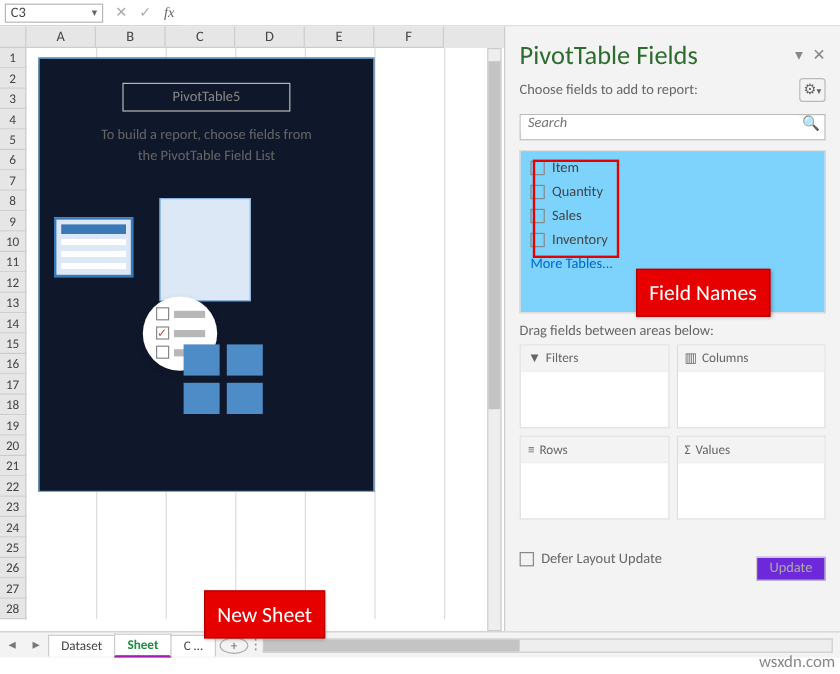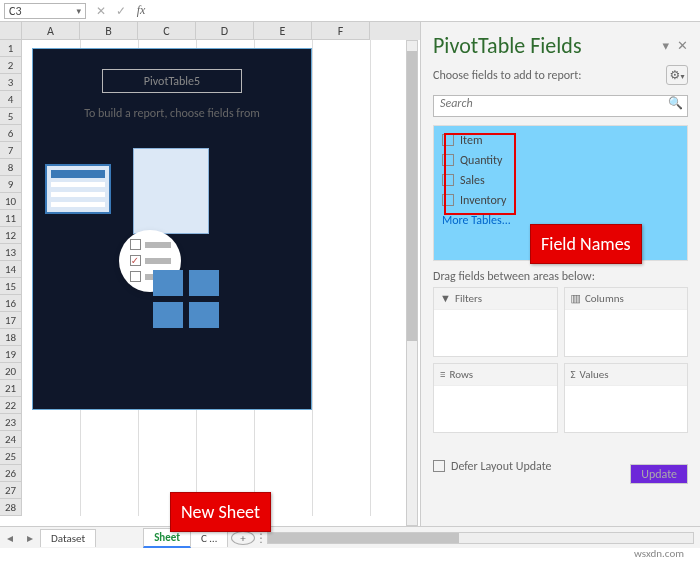--- a/index.html
+++ b/index.html
@@ -48,21 +48,21 @@
 .imgC .b1 { left: 0; top: 0; } .imgC .b2 { left: 36px; top: 0; } .imgC .b3 { left: 0; top: 32px; } .imgC .b4 { left: 36px; top: 32px; }
 
 
 .callout { position: absolute; background: #e60000; color: #fff; font-size: 18px; padding: 8px 10px; border: 1px solid #b00000; box-shadow: 1px 1px 3px rgba(0,0,0,.3); }
 .redbox { position: absolute; border: 2px solid #e60000; pointer-events: none; }
 
 
 .tabs { display: flex; align-items: center; height: 22px; border-top: 1px solid #ccc; background: #f3f3f3; }
 .tabs .nav { width: 20px; text-align: center; color: #777; }
 .tab { padding: 2px 10px; border: 1px solid #ccc; border-bottom: none; background: #fff; margin-right: -1px; color: #444; font-size: 11px; }
-.tab.active { border-bottom: 2px solid #3b82f6; color: #1e8e3e; background: #fff; font-weight: 600; margin-left: 48px; }
+.tab.active { border-bottom: 2px solid #a21caf; color: #1e8e3e; background: #fff; font-weight: 600; }
 .tabs .add { width: 24px; text-align: center; color: #666; border: 1px solid #aaa; border-radius: 50%; margin-left: 4px; line-height: 14px; height: 14px; font-size: 11px; }
 .hbar { flex: 1; display: flex; align-items: center; padding: 0 6px; }
 .hbar .track { flex: 1; height: 12px; background: #eee; border: 1px solid #ccc; position: relative; }
 .hbar .thumb { position: absolute; left: 0; top: 0; height: 10px; width: 45%; background: #c4c4c4; }
 
 
 .pane-hdr { display: flex; align-items: center; padding: 10px 12px 6px; }
 .pane-title { flex: 1; font-size: 22px; color: #2e6b2e; }
 .pane-hdr .ctl { color: #888; margin-left: 8px; font-size: 13px; }
 .choose { padding: 0 12px 6px; color: #666; display: flex; align-items: center; }
@@ -75,21 +75,21 @@
 .fitem .cb { width: 12px; height: 12px; border: 1px solid #888; }
 .more { color: #0066cc; padding: 3px 2px; }
 .dragtxt { padding: 8px 12px 4px; color: #666; }
 .areas { display: grid; grid-template-columns: 1fr 1fr; grid-template-rows: 70px 70px; gap: 6px; padding: 0 12px 8px; }
 .area { background: #fff; border: 1px solid #ddd; }
 .area .ah { display: flex; align-items: center; gap: 4px; padding: 4px 6px; border-bottom: 1px solid #eee; color: #666; font-size: 11px; background: #f3f3f3; }
 .defer { display: flex; align-items: center; gap: 6px; padding: 6px 12px 0; color: #666; }
 .defer .cb { width: 12px; height: 12px; border: 1px solid #888; }
 .defer .upd { margin-left: auto; border: 1px solid #ccc; padding: 2px 10px; color: #aaa; background: #6d28d9; margin-top: 17px; }
 
-.watermark { position: absolute; right: 16px; bottom: 2px; font-size: 11px; color: #888; }
+.watermark { position: absolute; right: 4px; bottom: 2px; font-size: 14px; color: #888; }
 
 
 .vscroll { position: absolute; right: 2px; top: 18px; bottom: 0; width: 12px; background: #eee; border: 1px solid #ccc; }
 .vscroll .vthumb { position: absolute; left: 0; right: 0; top: 10px; height: 60%; background: #c4c4c4; }
 </style>
 </head>
 <body>
 
 <div class="fbar">
   <div class="namebox">
@@ -153,20 +153,21 @@
           <div class="gridline vline" style="left:174px"></div>
           <div class="gridline vline" style="left:232px"></div>
           <div class="gridline vline" style="left:290px"></div>
           <div class="gridline vline" style="left:348px"></div>
       </div>
     </div>
 
     <div class="pivbox">
       <div class="pivtitle">PivotTable5</div>
       <div class="pivtxt">To build a report, choose fields from</div>
+      <div class="pivtxt">the PivotTable Field List</div>
       <div class="pivimgs">
         <div class="imgA"></div>
         <div class="imgB"></div>
         <div class="chkstack">
           <div class="row">
               <div class="sq"></div>
               <div class="bar"></div>
             </div>
           <div class="row">
               <div class="sq">✓</div>

